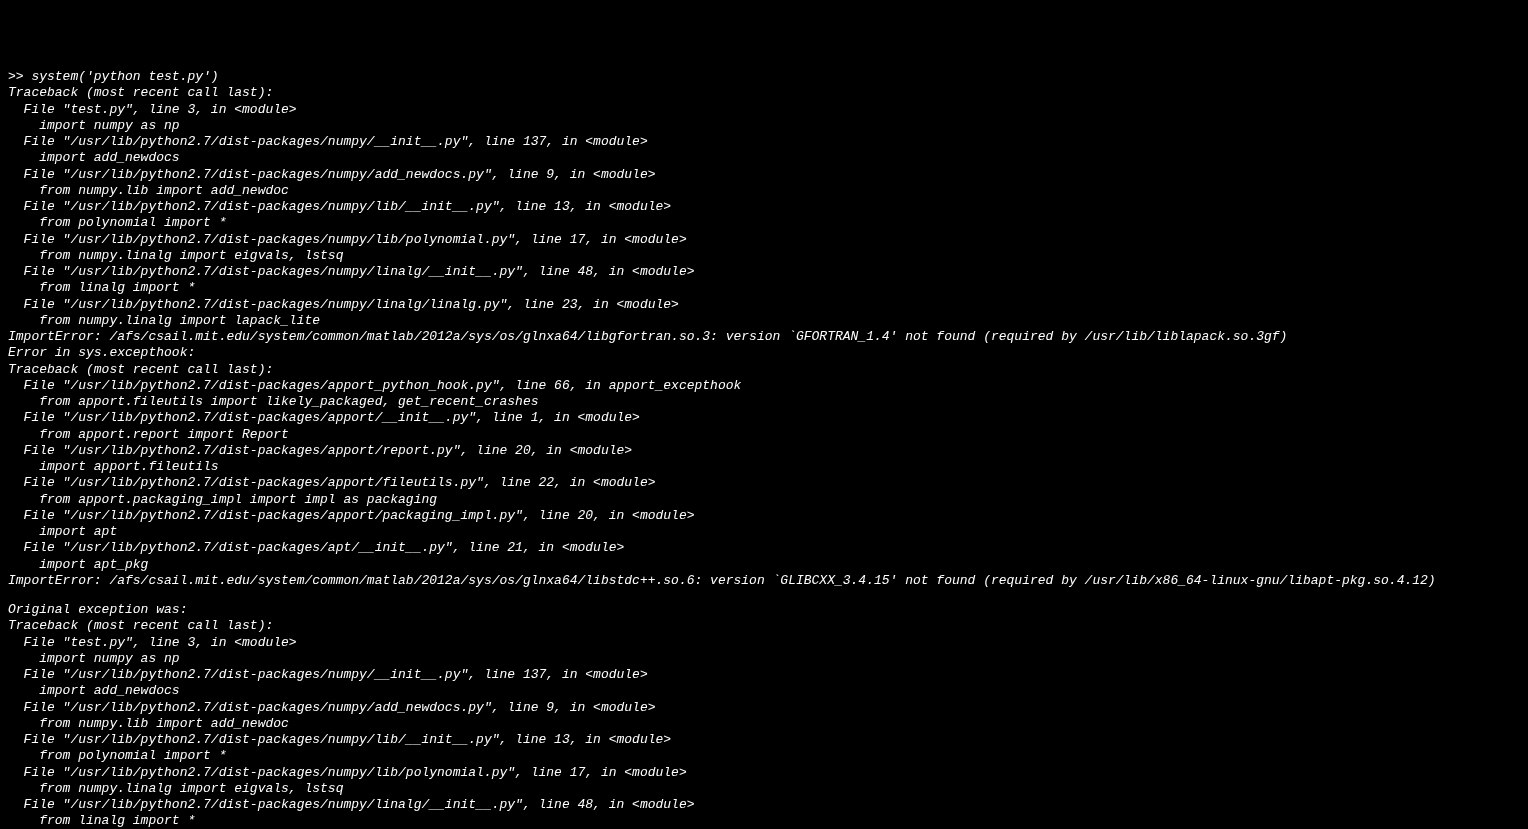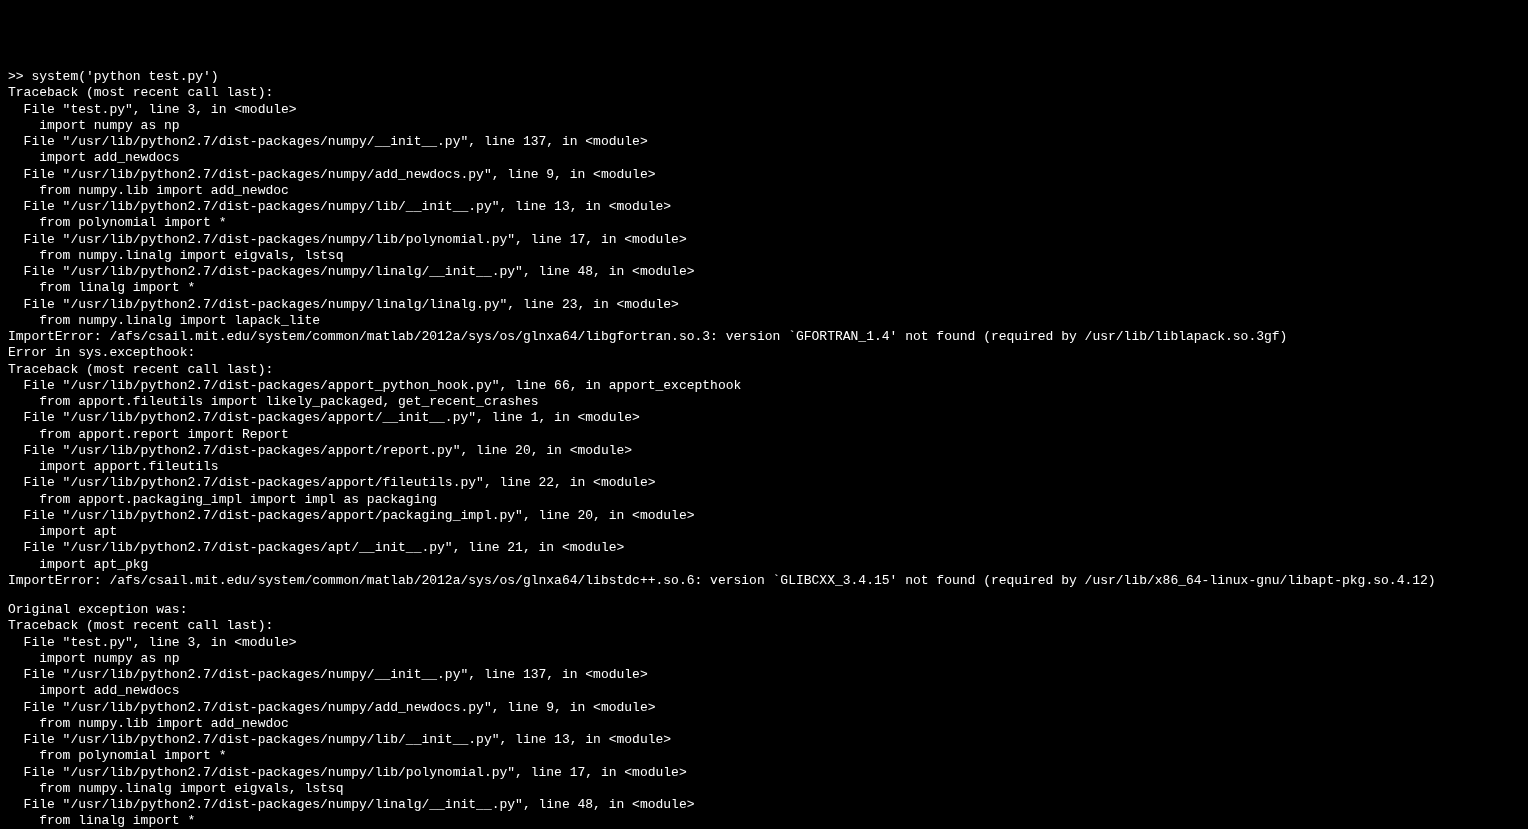--- a/index.html
+++ b/index.html
@@ -16,20 +16,21 @@
       padding: 4px 8px;
       white-space: pre;
       overflow-x: auto;
     }
     .terminal-output {
       display: block;
     }
     .line {
       display: block;
       min-height: 1em;
+      font-style: italic;
     }
   </style>
 </head>
 <body>
 
 
 
 <div class="terminal-output" id="terminal-container"><span class="line">&gt;&gt; system('python test.py')</span><span class="line">Traceback (most recent call last):</span><span class="line">  File "test.py", line 3, in &lt;module&gt;</span><span class="line">    import numpy as np</span><span class="line">  File "/usr/lib/python2.7/dist-packages/numpy/__init__.py", line 137, in &lt;module&gt;</span><span class="line">    import add_newdocs</span><span class="line">  File "/usr/lib/python2.7/dist-packages/numpy/add_newdocs.py", line 9, in &lt;module&gt;</span><span class="line">    from numpy.lib import add_newdoc</span><span class="line">  File "/usr/lib/python2.7/dist-packages/numpy/lib/__init__.py", line 13, in &lt;module&gt;</span><span class="line">    from polynomial import *</span><span class="line">  File "/usr/lib/python2.7/dist-packages/numpy/lib/polynomial.py", line 17, in &lt;module&gt;</span><span class="line">    from numpy.linalg import eigvals, lstsq</span><span class="line">  File "/usr/lib/python2.7/dist-packages/numpy/linalg/__init__.py", line 48, in &lt;module&gt;</span><span class="line">    from linalg import *</span><span class="line">  File "/usr/lib/python2.7/dist-packages/numpy/linalg/linalg.py", line 23, in &lt;module&gt;</span><span class="line">    from numpy.linalg import lapack_lite</span><span class="line">ImportError: /afs/csail.mit.edu/system/common/matlab/2012a/sys/os/glnxa64/libgfortran.so.3: version `GFORTRAN_1.4' not found (required by /usr/lib/liblapack.so.3gf)</span><span class="line">Error in sys.excepthook:</span><span class="line">Traceback (most recent call last):</span><span class="line">  File "/usr/lib/python2.7/dist-packages/apport_python_hook.py", line 66, in apport_excepthook</span><span class="line">    from apport.fileutils import likely_packaged, get_recent_crashes</span><span class="line">  File "/usr/lib/python2.7/dist-packages/apport/__init__.py", line 1, in &lt;module&gt;</span><span class="line">    from apport.report import Report</span><span class="line">  File "/usr/lib/python2.7/dist-packages/apport/report.py", line 20, in &lt;module&gt;</span><span class="line">    import apport.fileutils</span><span class="line">  File "/usr/lib/python2.7/dist-packages/apport/fileutils.py", line 22, in &lt;module&gt;</span><span class="line">    from apport.packaging_impl import impl as packaging</span><span class="line">  File "/usr/lib/python2.7/dist-packages/apport/packaging_impl.py", line 20, in &lt;module&gt;</span><span class="line">    import apt</span><span class="line">  File "/usr/lib/python2.7/dist-packages/apt/__init__.py", line 21, in &lt;module&gt;</span><span class="line">    import apt_pkg</span><span class="line">ImportError: /afs/csail.mit.edu/system/common/matlab/2012a/sys/os/glnxa64/libstdc++.so.6: version `GLIBCXX_3.4.15' not found (required by /usr/lib/x86_64-linux-gnu/libapt-pkg.so.4.12)</span><span class="line"></span><span class="line">Original exception was:</span><span class="line">Traceback (most recent call last):</span><span class="line">  File "test.py", line 3, in &lt;module&gt;</span><span class="line">    import numpy as np</span><span class="line">  File "/usr/lib/python2.7/dist-packages/numpy/__init__.py", line 137, in &lt;module&gt;</span><span class="line">    import add_newdocs</span><span class="line">  File "/usr/lib/python2.7/dist-packages/numpy/add_newdocs.py", line 9, in &lt;module&gt;</span><span class="line">    from numpy.lib import add_newdoc</span><span class="line">  File "/usr/lib/python2.7/dist-packages/numpy/lib/__init__.py", line 13, in &lt;module&gt;</span><span class="line">    from polynomial import *</span><span class="line">  File "/usr/lib/python2.7/dist-packages/numpy/lib/polynomial.py", line 17, in &lt;module&gt;</span><span class="line">    from numpy.linalg import eigvals, lstsq</span><span class="line">  File "/usr/lib/python2.7/dist-packages/numpy/linalg/__init__.py", line 48, in &lt;module&gt;</span><span class="line">    from linalg import *</span></div>
 
 

